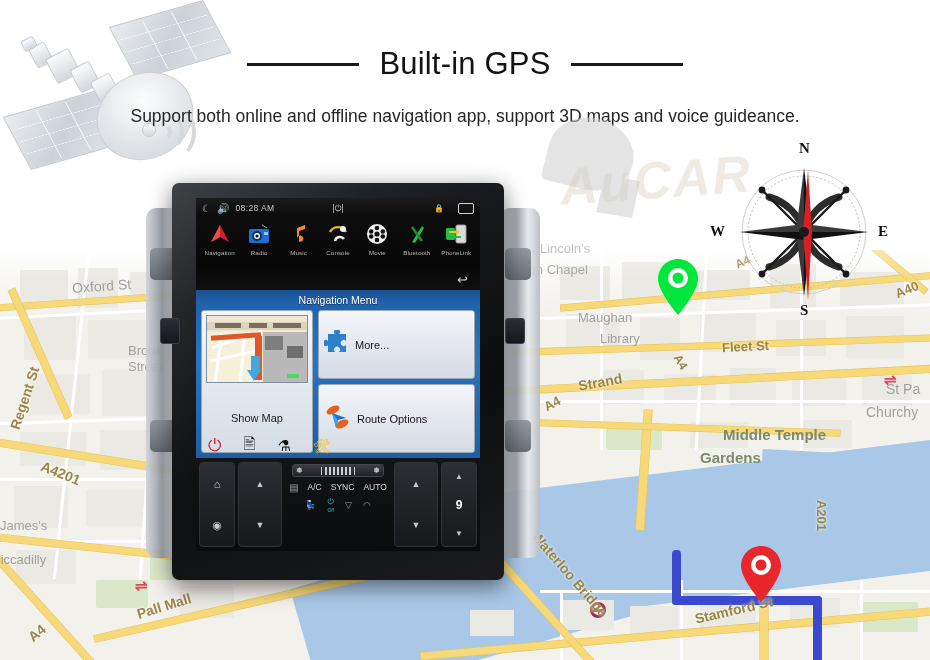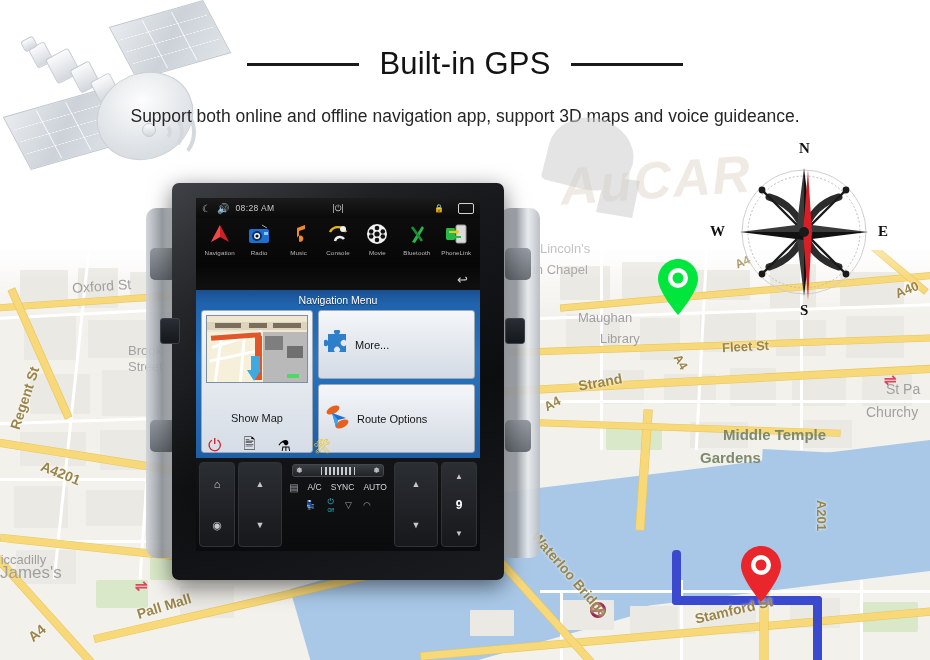--- a/index.html
+++ b/index.html
@@ -328,21 +328,21 @@
     <div class="rail" style="left:135px;top:328px;">⇌</div>
 
   </div>
 
   <div id="street-labels">
       <div class="lbl lbl-grey" style="left: 72px; top: 278px; font-size: 14px; transform: rotate(-4deg); z-index: 3;">Oxford St</div>
       <div class="lbl lbl-grey" style="left: 128px; top: 343px; font-size: 13px; transform: rotate(0deg); z-index: 3;">Brook</div>
       <div class="lbl lbl-grey" style="left: 128px; top: 359px; font-size: 13px; transform: rotate(0deg); z-index: 3;">Street</div>
       <div class="lbl lbl-st" style="left: -8px; top: 390px; font-size: 14px; transform: rotate(-72deg); z-index: 3;">Regent St</div>
       <div class="lbl lbl-st" style="left: 40px; top: 465px; font-size: 14px; transform: rotate(22deg); z-index: 3;">A4201</div>
-      <div class="lbl lbl-grey" style="left: 0px; top: 563px; font-size: 17px; transform: rotate(0deg); z-index: 3;">James's</div>
+      <div class="lbl lbl-grey" style="left: 0px; top: 518px; font-size: 13px; transform: rotate(0deg); z-index: 3;">James's</div>
       <div class="lbl lbl-grey" style="left: -8px; top: 552px; font-size: 13px; transform: rotate(0deg); z-index: 3;">Piccadilly</div>
       <div class="lbl lbl-st" style="left: 136px; top: 598px; font-size: 14px; transform: rotate(-17deg); z-index: 3;">Pall Mall</div>
       <div class="lbl lbl-st" style="left: 28px; top: 625px; font-size: 14px; transform: rotate(-40deg); z-index: 3;">A4</div>
       <div class="lbl lbl-grey" style="left: 540px; top: 241px; font-size: 13px; transform: rotate(0deg); z-index: 3;">Lincoln's</div>
       <div class="lbl lbl-grey" style="left: 525px; top: 262px; font-size: 13px; transform: rotate(0deg); z-index: 3;">Inn Chapel</div>
       <div class="lbl lbl-grey" style="left: 578px; top: 310px; font-size: 13px; transform: rotate(0deg); z-index: 3;">Maughan</div>
       <div class="lbl lbl-grey" style="left: 600px; top: 331px; font-size: 13px; transform: rotate(0deg); z-index: 3;">Library</div>
       <div class="lbl lbl-st" style="left: 578px; top: 374px; font-size: 14px; transform: rotate(-10deg); z-index: 3;">Strand</div>
       <div class="lbl lbl-st" style="left: 544px; top: 396px; font-size: 13px; transform: rotate(-28deg); z-index: 3;">A4</div>
       <div class="lbl lbl-st" style="left: 722px; top: 339px; font-size: 13px; transform: rotate(-3deg); z-index: 3;">Fleet St</div>

